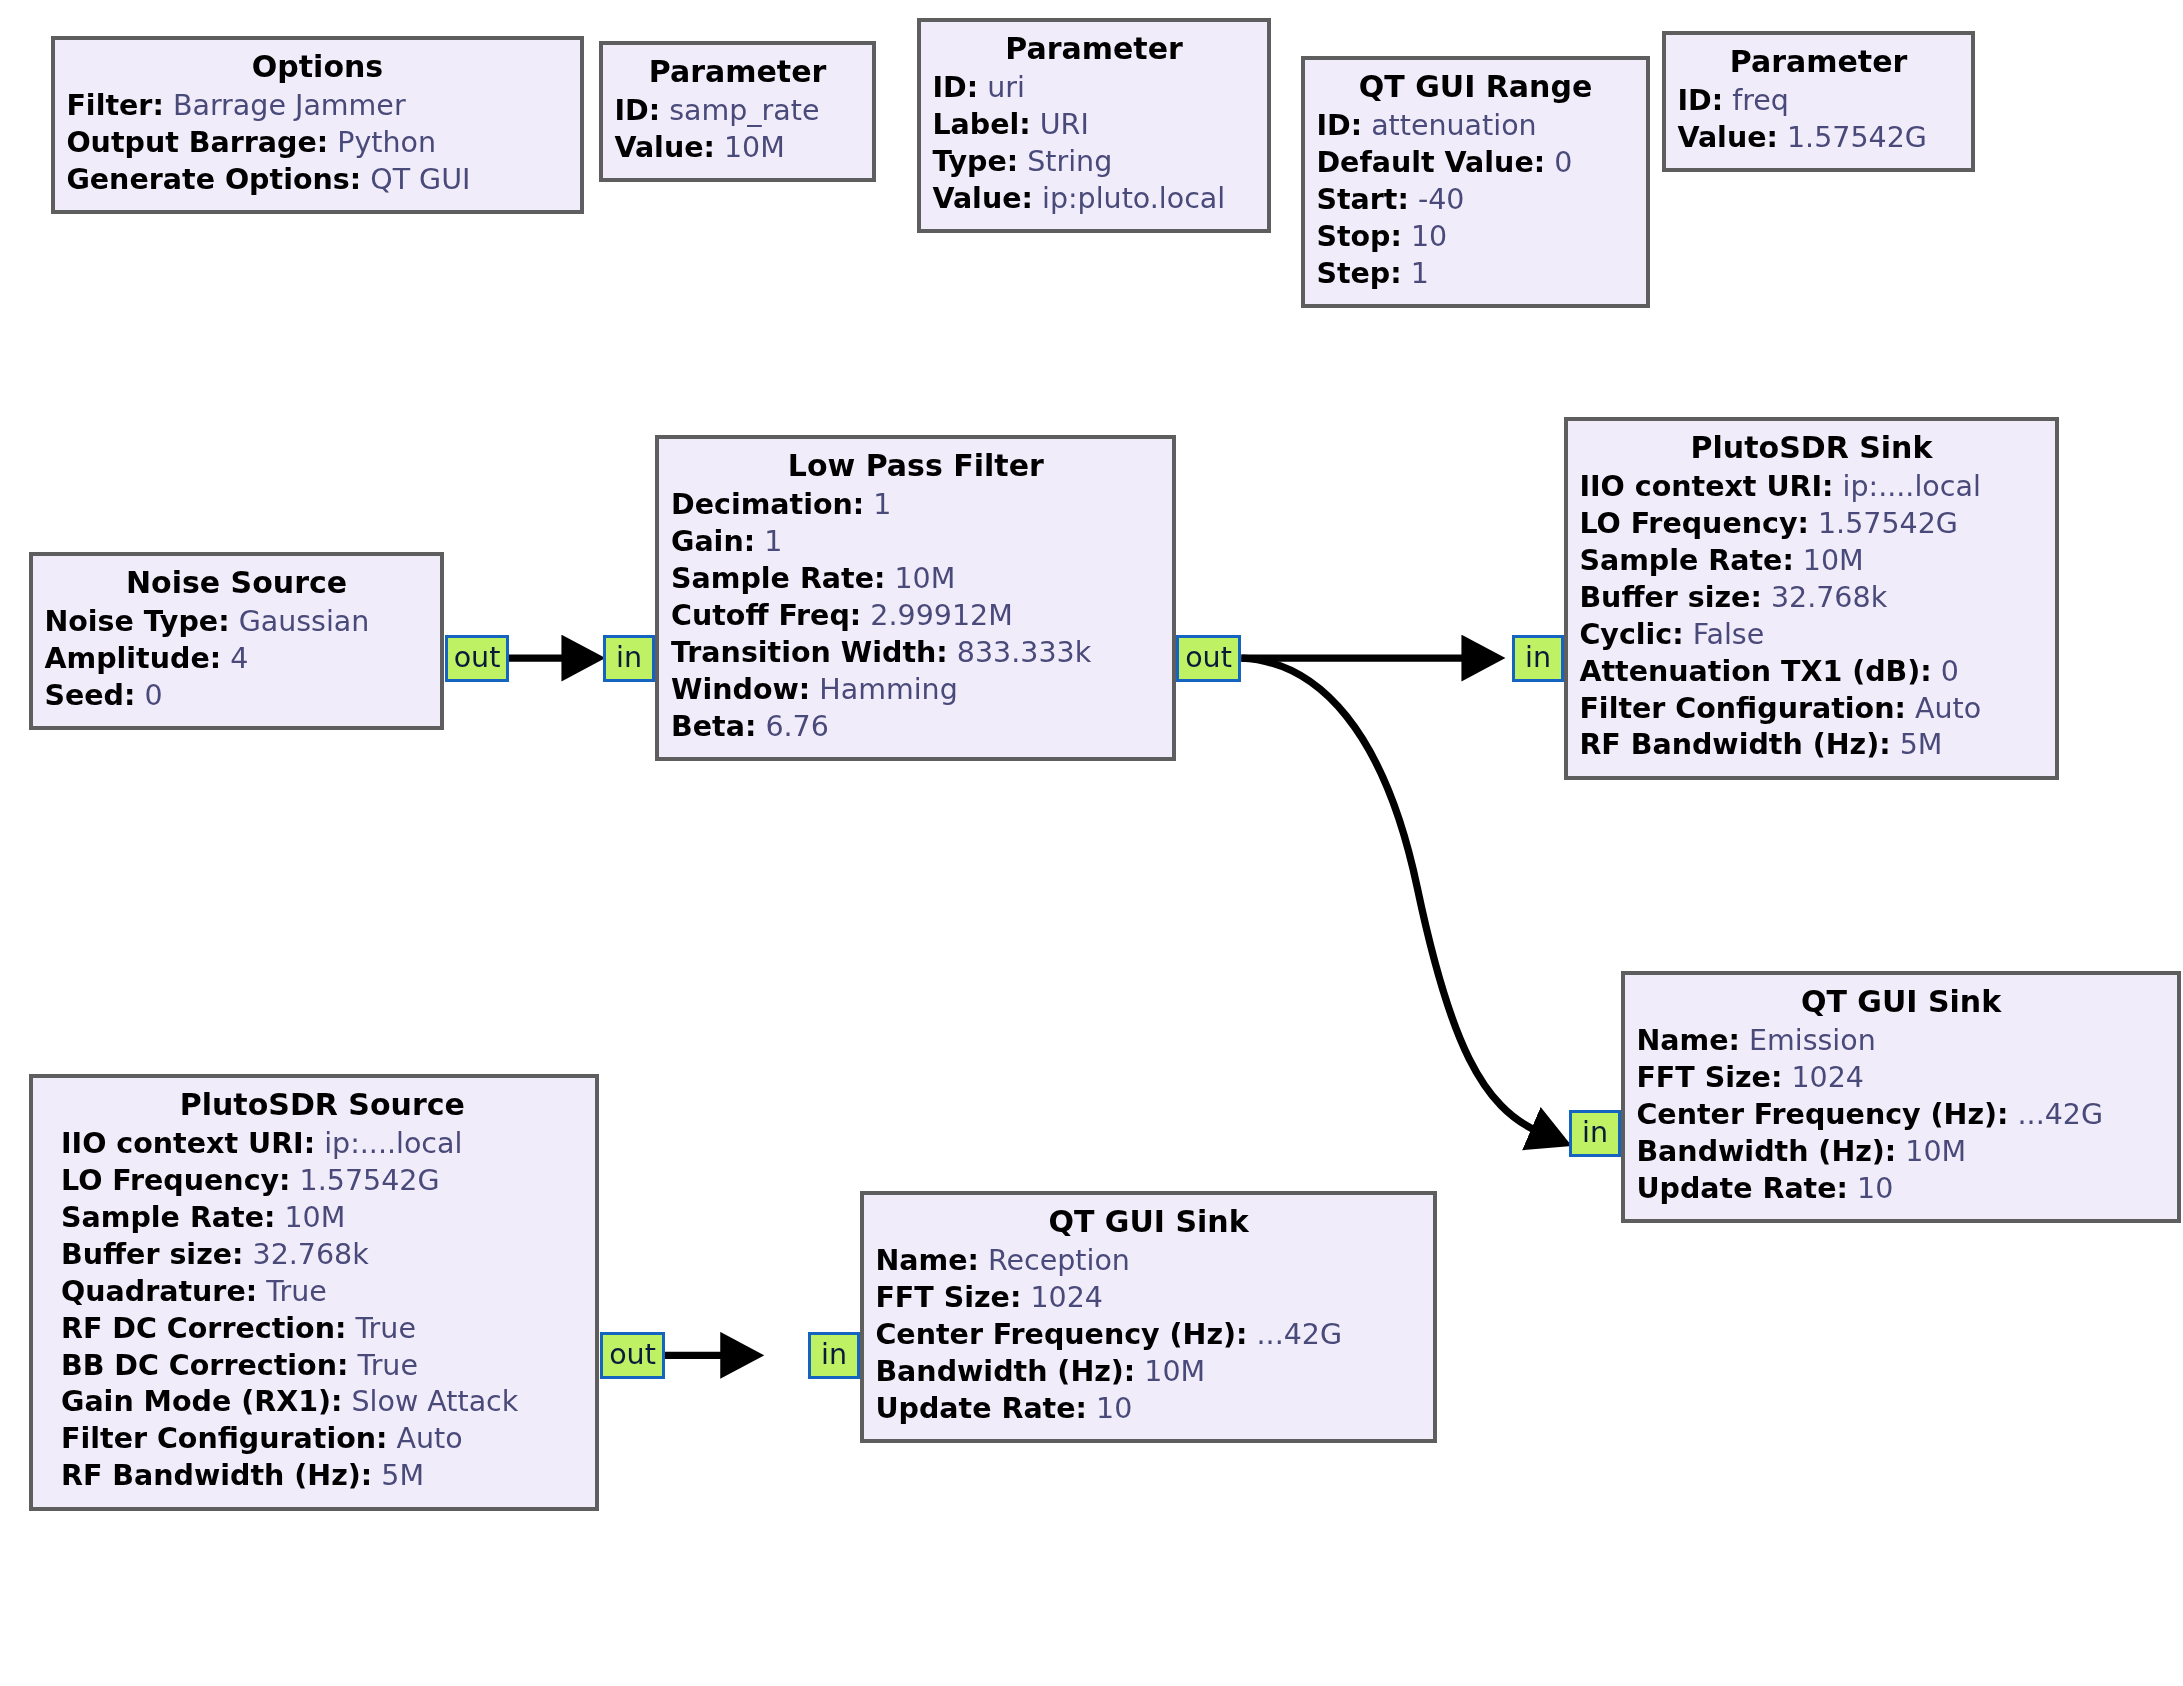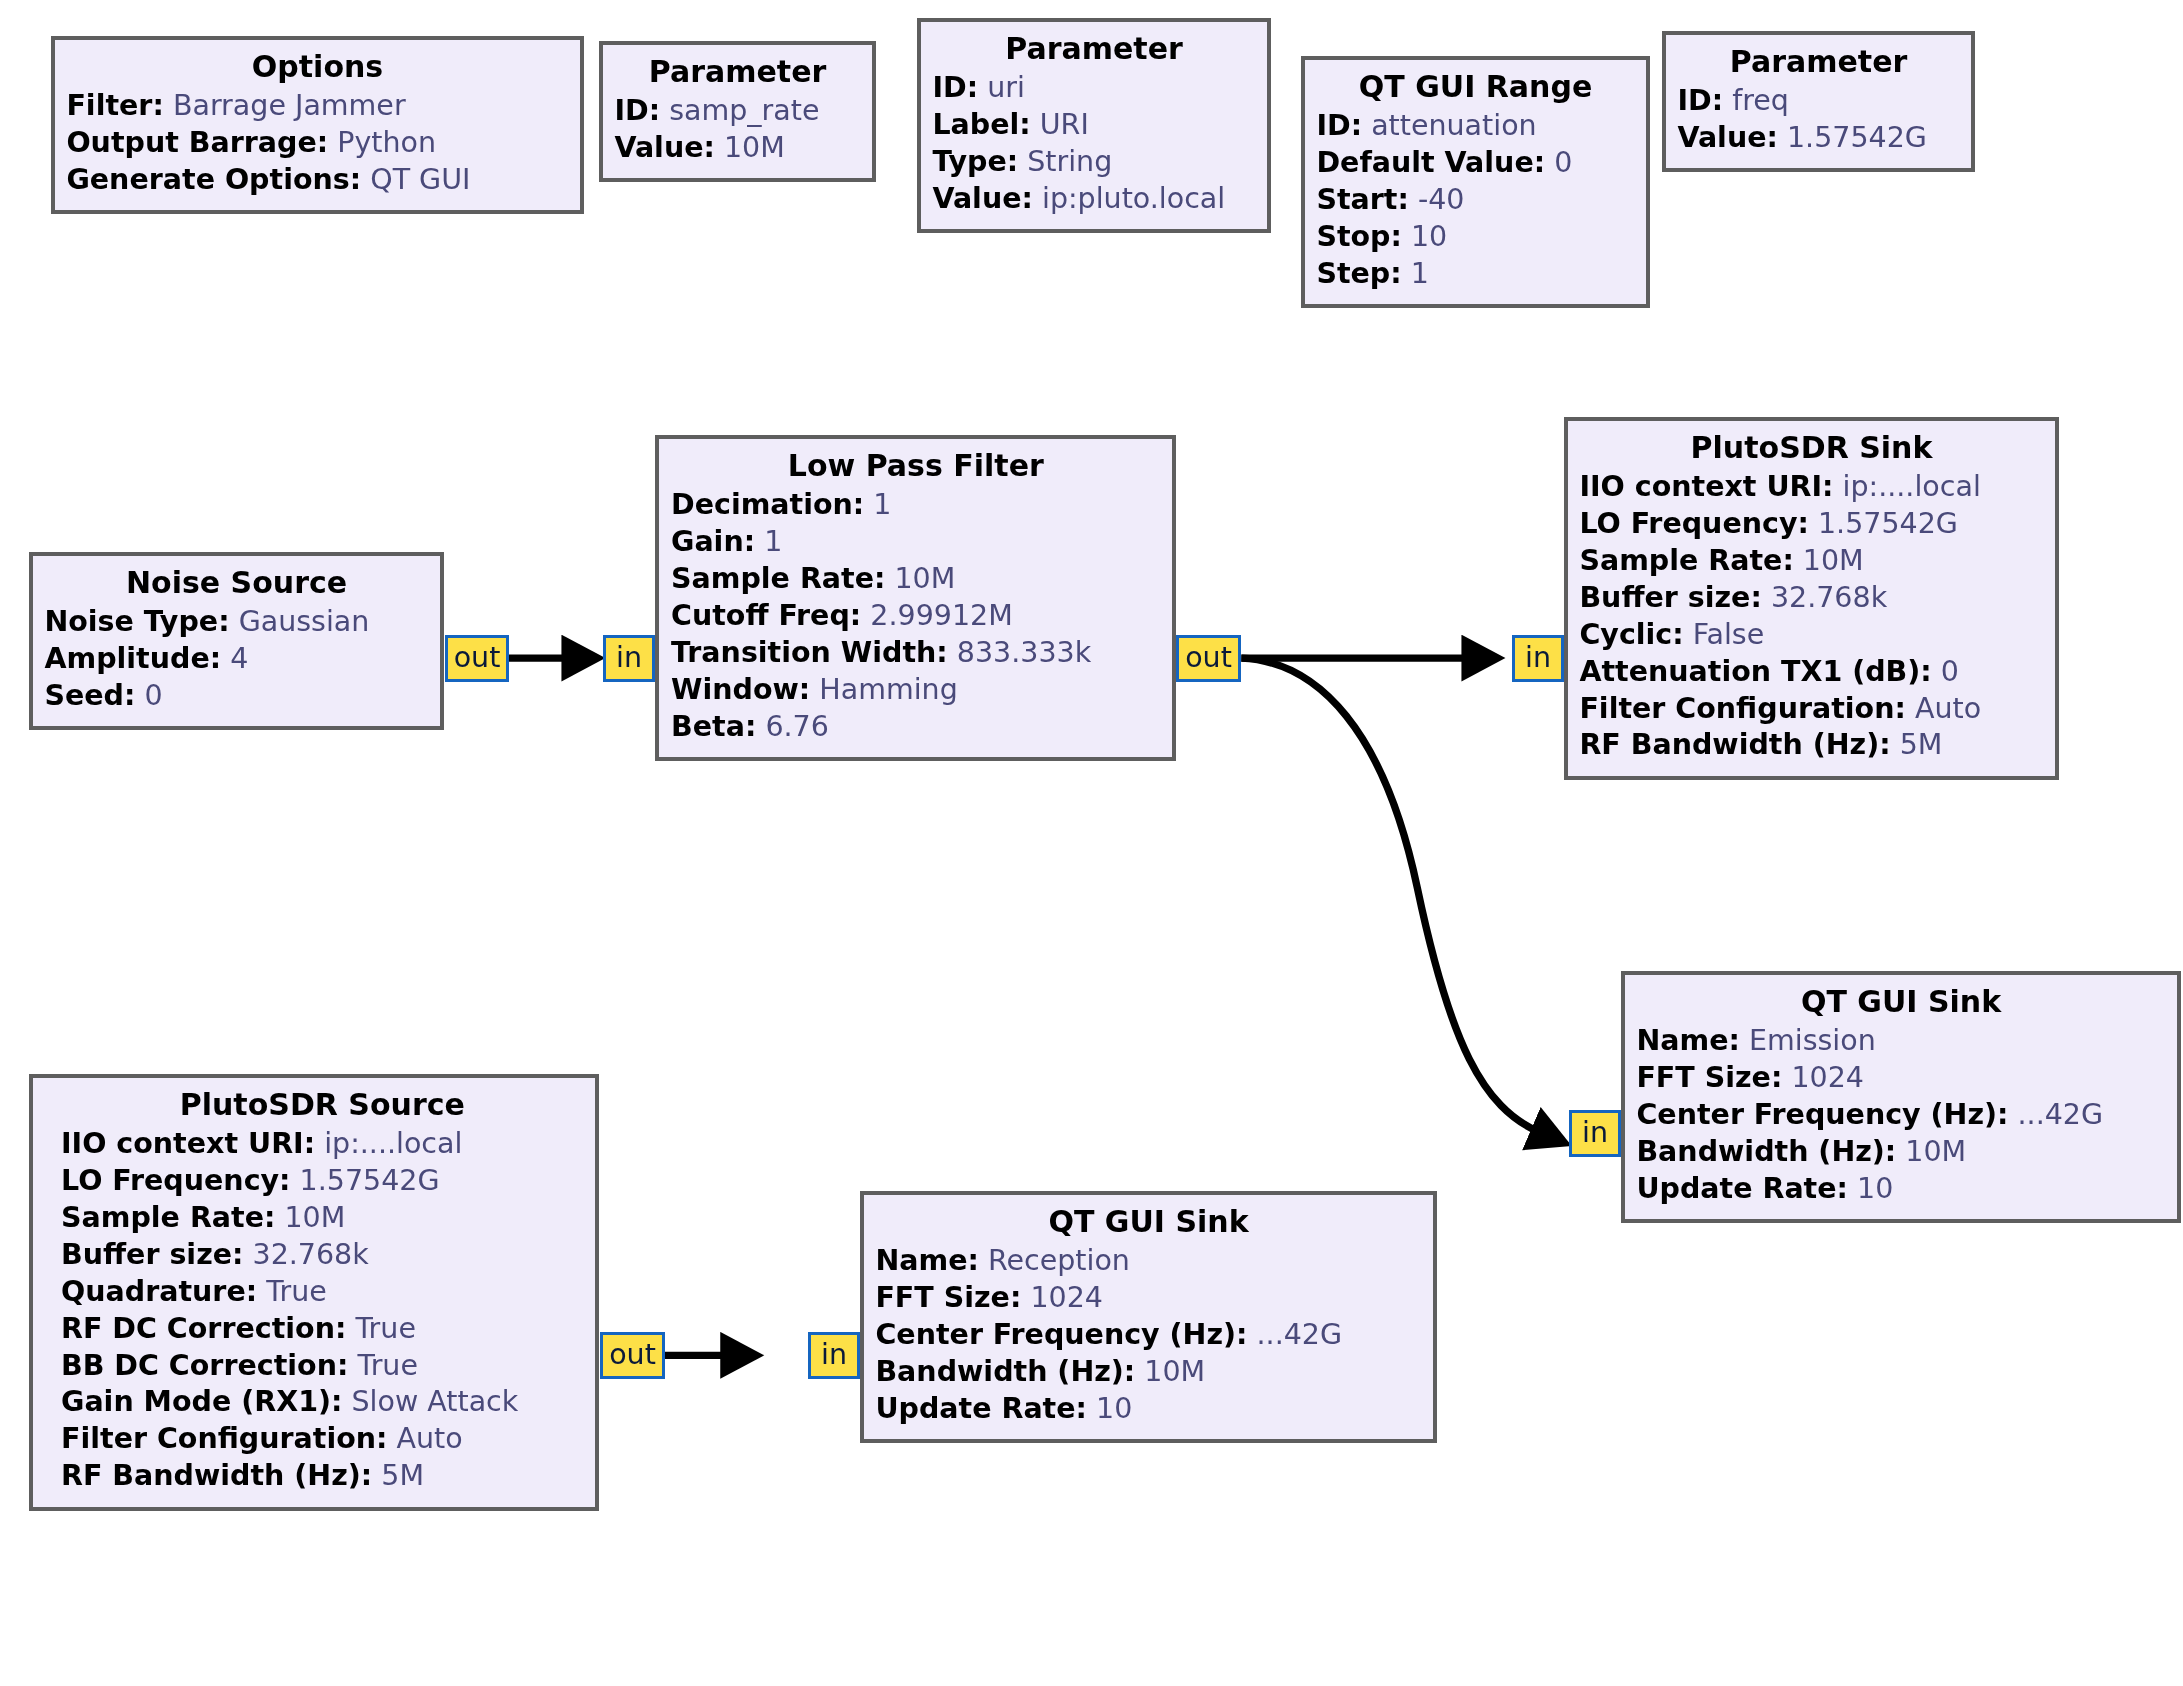--- a/index.html
+++ b/index.html
@@ -35,21 +35,21 @@
     line-height:1.295;
     color:#3b3b6b;
     white-space:nowrap;
   }
   .prow .k{font-weight:bold;color:#000;}
   .prow .v{font-weight:normal;color:#4a4a7a;}
 
   
   .port{
     position:absolute;
-    background:#fde047;
+    background:#bef264;
     border:3.3px solid #1565c0;
     box-sizing:border-box;
     color:#0a1a3a;
     font-size:28.5px;
     font-weight:normal;
     line-height:1;
     display:flex;
     align-items:center;
     justify-content:center;
     z-index:9;

